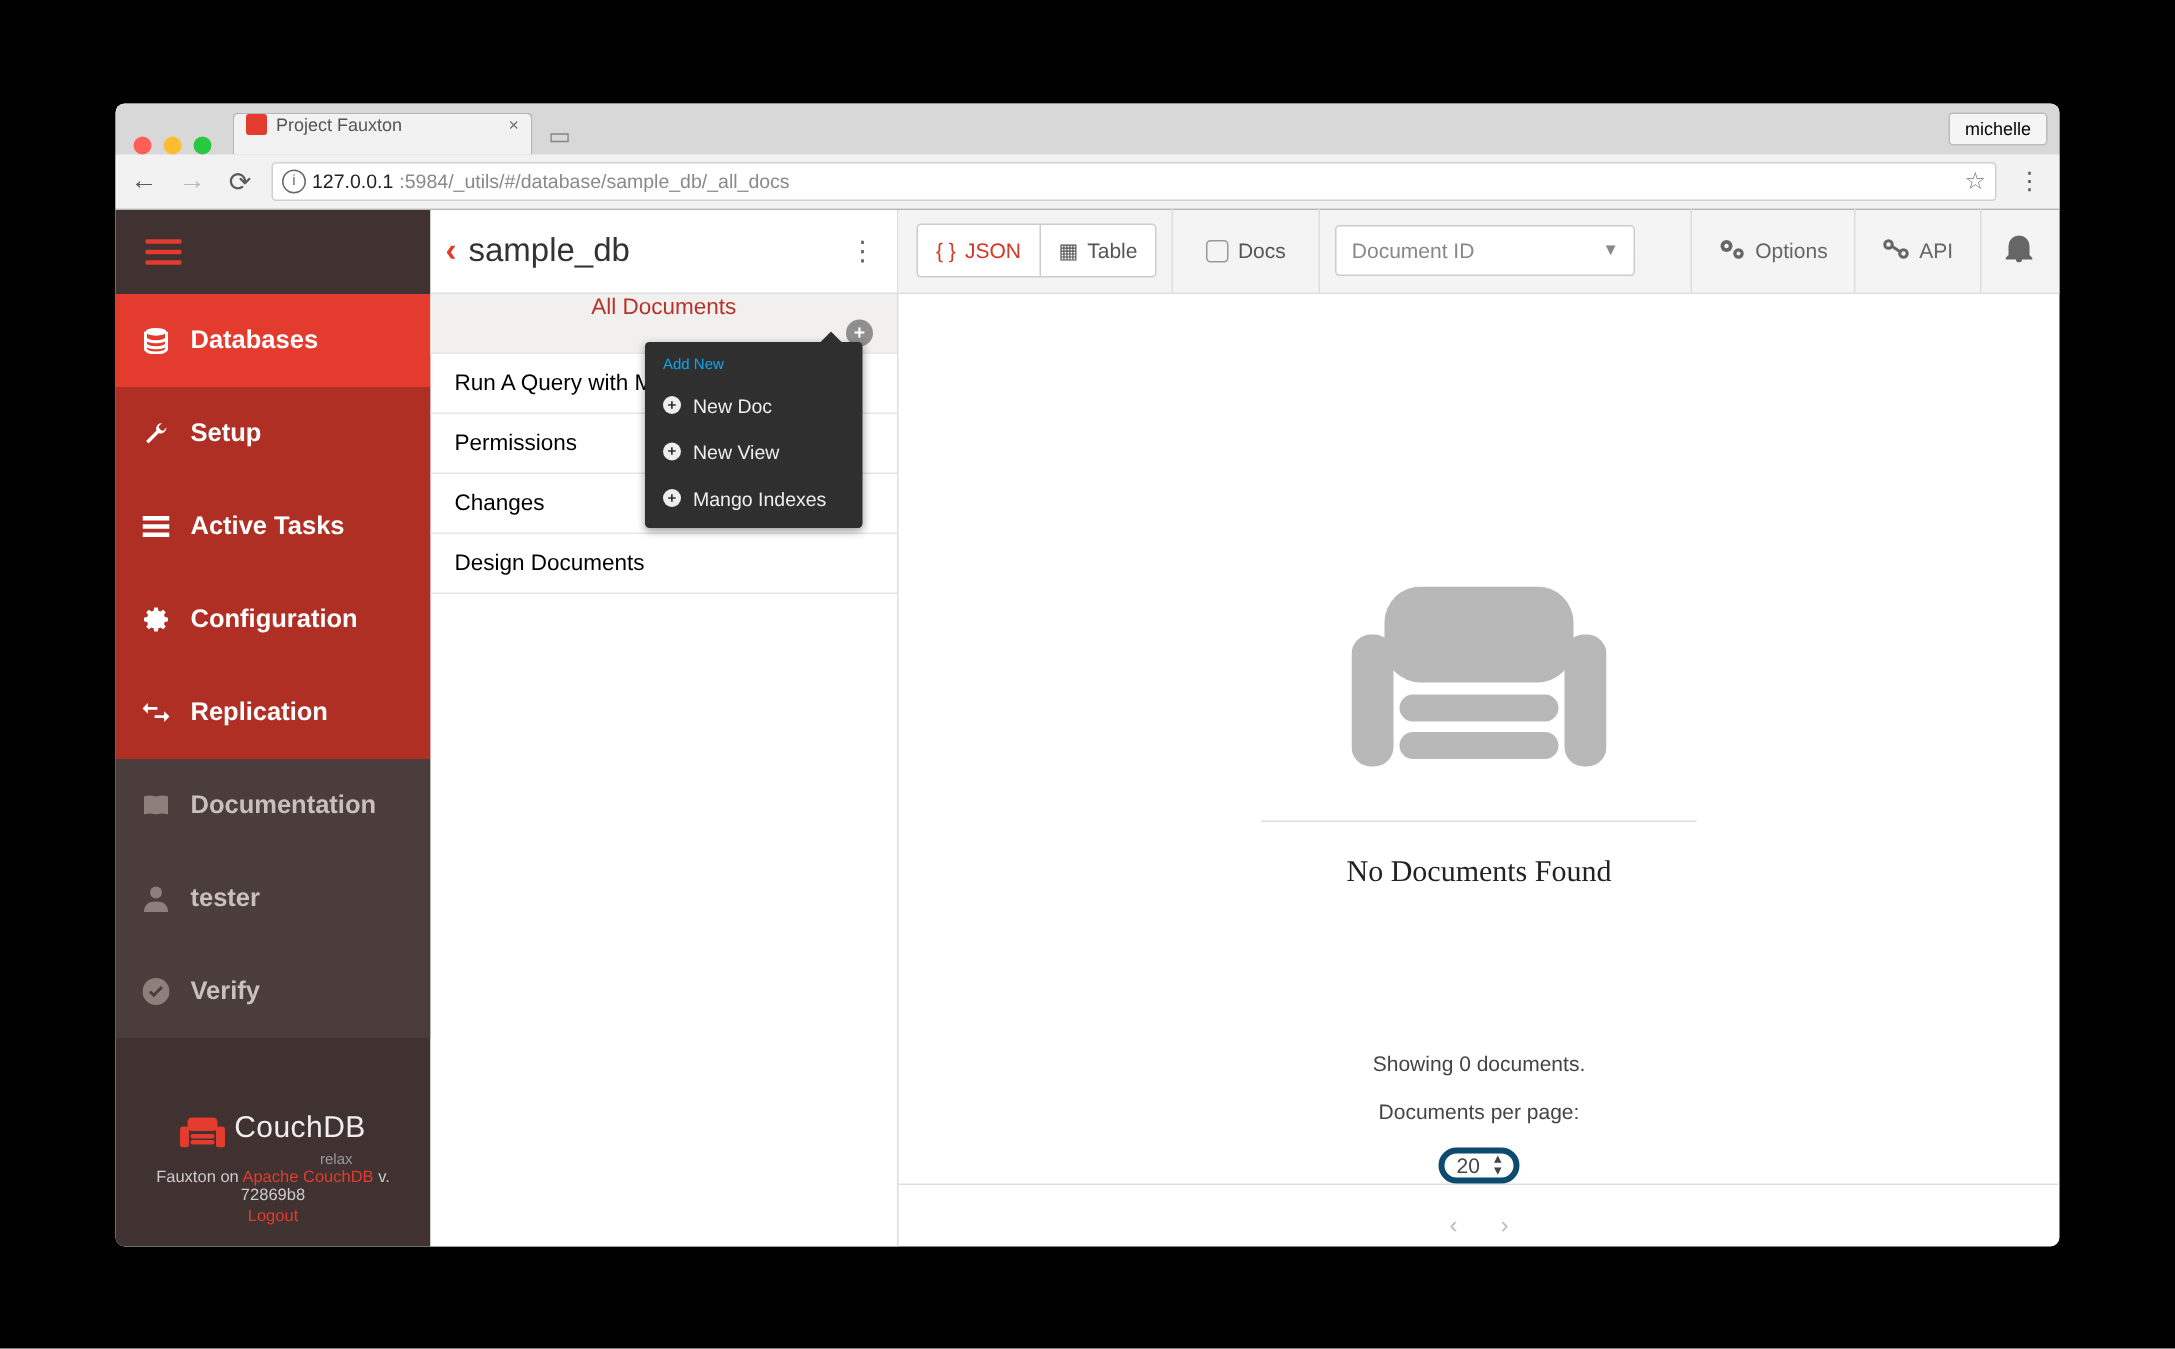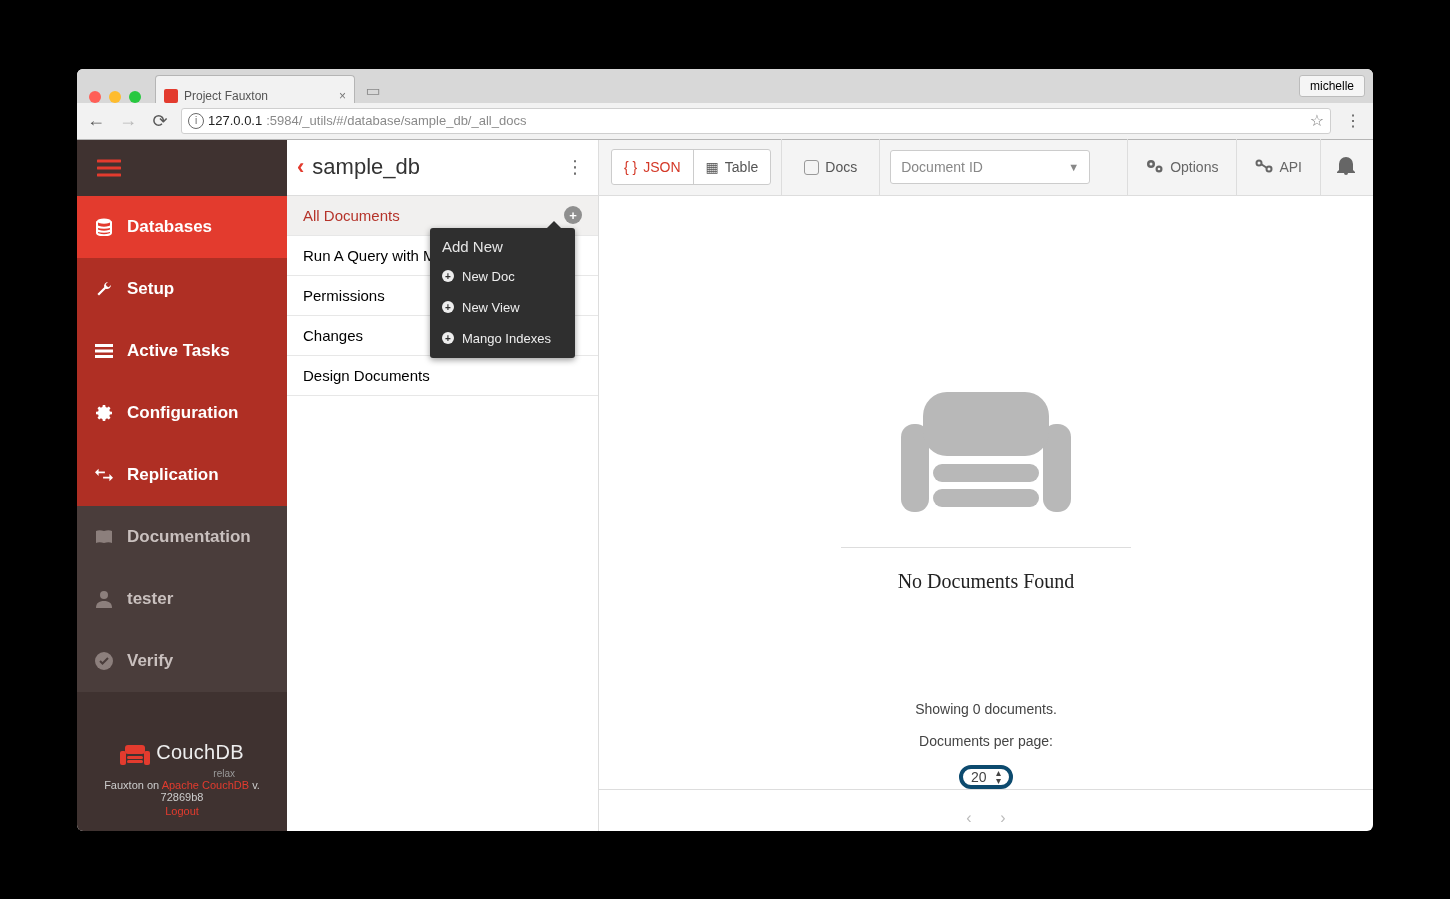--- a/index.html
+++ b/index.html
@@ -6,21 +6,21 @@
 body { background:#000; display:flex; align-items:center; justify-content:center; min-height:899px; }
 
 .mac-window { width:1296px; height:762px; background:#fff; border-radius:6px; overflow:hidden; box-shadow:0 10px 40px rgba(0,0,0,.5); display:flex; flex-direction:column; }
 
 
 .chrome-top { background:#d8d8d8; border-bottom:1px solid #b5b5b5; }
 .tab-strip { display:flex; align-items:flex-end; height:34px; padding-left:8px; position:relative; }
 .traffic { display:flex; gap:8px; padding:10px 10px 0 4px; }
 .traffic span { width:12px; height:12px; border-radius:50%; display:block; }
 .tdot-r{background:#ff5f57;} .tdot-y{background:#febc2e;} .tdot-g{background:#28c840;}
-.tab { background:#f2f2f2; border:1px solid #b5b5b5; border-bottom:none; border-radius:4px 4px 0 0; height:28px; min-width:200px; display:flex; align-items:flex-end; padding:0 8px; font-size:12px; color:#555; gap:6px; margin-left:4px; }
+.tab { background:#f2f2f2; border:1px solid #b5b5b5; border-bottom:none; border-radius:4px 4px 0 0; height:28px; min-width:200px; display:flex; align-items:flex-start; padding:0 8px; font-size:12px; color:#555; gap:6px; margin-left:4px; }
 .tab-fav{width:14px;height:14px;background:#e33b2e;border-radius:2px;}
 .tab-close{margin-left:auto;color:#777;}
 .new-tab{width:24px;height:24px;margin-left:6px;display:flex;align-items:center;justify-content:center;color:#888;}
 .user-btn{margin-left:auto;margin-right:8px;background:#f5f5f5;border:1px solid #bcbcbc;border-radius:3px;font-size:12px;padding:3px 10px;align-self:center;}
 
 .addr-bar { display:flex; align-items:center; height:36px; padding:0 8px; gap:10px; background:#f2f2f2; }
 .nav-btn{width:22px;text-align:center;color:#5a5a5a;font-size:18px;}
 .nav-btn.dis{color:#b8b8b8;}
 .omni{flex:1;height:26px;border:1px solid #cfcfcf;border-radius:3px;background:#fff;display:flex;align-items:center;padding:0 6px;font-size:13px;color:#333;gap:4px;}
 .omni .info{width:16px;height:16px;border:1.5px solid #6a6a6a;border-radius:50%;display:flex;align-items:center;justify-content:center;font-size:10px;color:#6a6a6a;}
@@ -43,26 +43,26 @@
 .brand .relax{font-size:10px;color:#999;margin-top:-3px;text-align:right;padding-right:44px;}
 .brand .line2 .l{color:#e33b2e;}
 .brand .logout{color:#e33b2e;display:block;margin-top:2px;}
 
 .midcol{width:312px;border-right:1px solid #ddd;display:flex;flex-direction:column;background:#fff;}
 .mid-head{height:56px;border-bottom:1px solid #ddd;display:flex;align-items:center;padding:0 10px;gap:8px;}
 .back-chev{color:#e33b2e;font-size:22px;font-weight:700;cursor:pointer;}
 .dbname{font-size:22px;color:#333;flex:1;}
 .vdots{color:#666;font-size:18px;cursor:pointer;padding:0 4px;}
 .mid-list .row{height:40px;display:flex;align-items:center;padding:0 16px;border-bottom:1px solid #e7e7e7;font-size:15px;cursor:pointer;position:relative;}
-.row.active{background:#f1f0ef;color:#b5332a;}
+.row.active{background:#f1f0ef;color:#b5332a;flex-direction:column;}
 .row .plus{margin-left:auto;width:18px;height:18px;border-radius:50%;background:#8f8f8f;color:#fff;display:flex;align-items:center;justify-content:center;font-size:13px;font-weight:700;}
 
 .popover{position:absolute;left:143px;top:32px;width:145px;background:#2f2f2f;border-radius:3px;padding:6px 0 4px;z-index:20;box-shadow:0 2px 6px rgba(0,0,0,.4);}
 .popover::before{content:"";position:absolute;top:-7px;right:14px;border:7px solid transparent;border-bottom-color:#2f2f2f;border-top:none;}
-.pop-title{color:#e5e5e5;font-size:15px;padding:4px 12px 6px;}
+.pop-title{color:#0ea5e9;font-size:10px;padding:4px 12px 6px;}
 .pop-item{color:#eee;font-size:13px;padding:8px 12px;display:flex;align-items:center;gap:8px;cursor:pointer;}
 .pop-item .pi{width:12px;height:12px;border-radius:50%;background:#eee;color:#2f2f2f;font-size:10px;font-weight:700;display:flex;align-items:center;justify-content:center;}
 
 .main{flex:1;display:flex;flex-direction:column;min-width:0;}
 .toolbar{height:56px;border-bottom:1px solid #ddd;background:#f4f4f4;display:flex;align-items:center;padding:0 12px;gap:10px;}
 .btn-group{display:flex;border:1px solid #ccc;border-radius:3px;overflow:hidden;background:#fff;}
 .btn{height:34px;padding:0 12px;display:flex;align-items:center;gap:6px;font-size:14px;color:#555;cursor:pointer;}
 .btn-group .btn+.btn{border-left:1px solid #ccc;}
 .btn.active{color:#d43827;}
 .sep{width:1px;height:56px;background:#ddd;}

